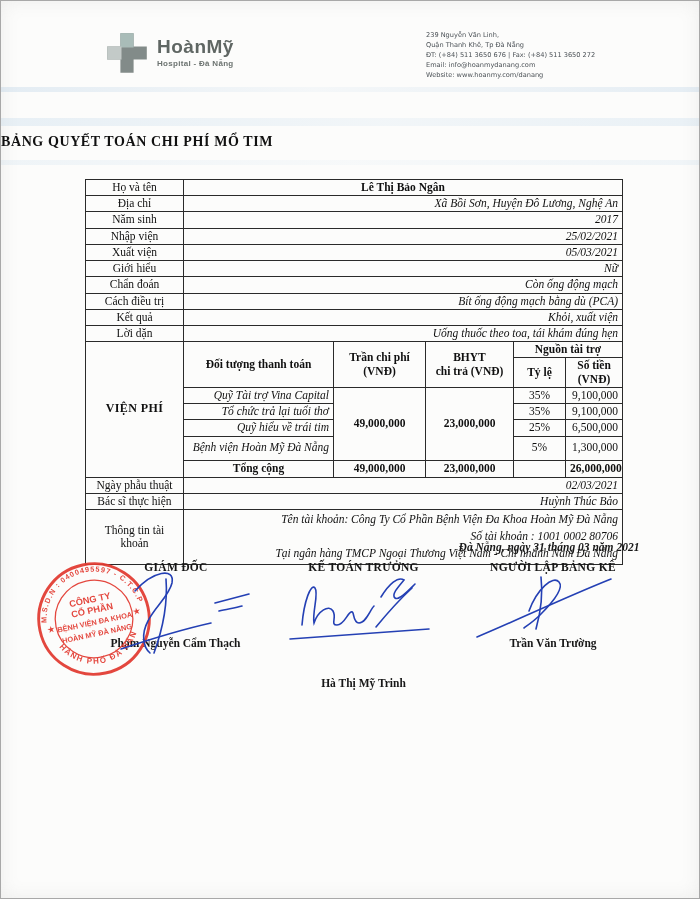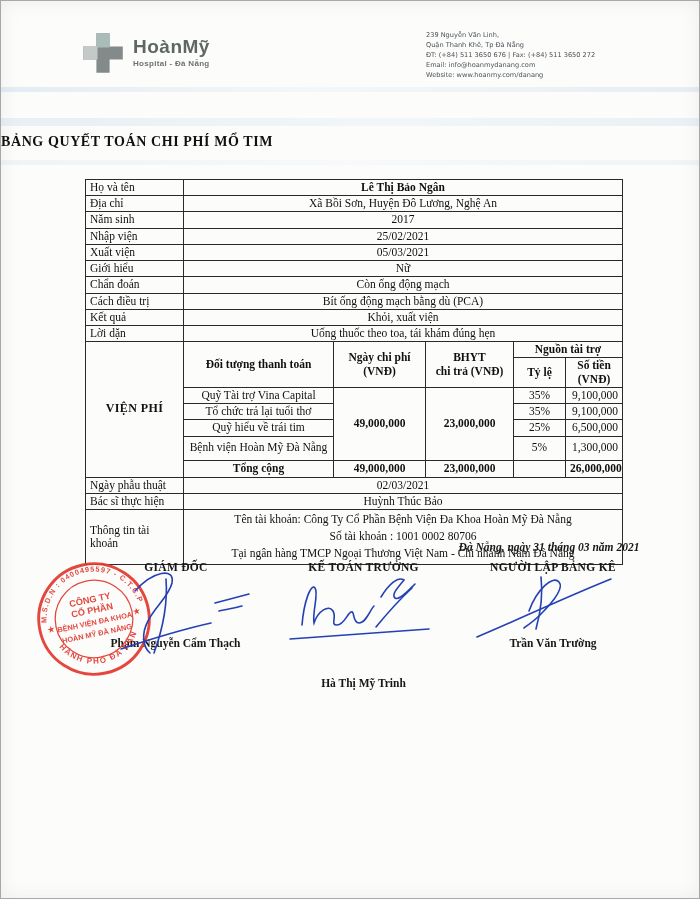--- a/index.html
+++ b/index.html
@@ -7,41 +7,41 @@
   .page {
     position:relative; width:700px; height:899px; margin:0 auto;
     background:#fcfcfb; overflow:hidden;
     border:1px solid #a8a8a8;
     box-shadow: inset 0 0 18px rgba(120,120,120,.12);
     font-family:"Liberation Serif", serif; color:#171717;
   }
   .streak { position:absolute; left:0; width:100%; pointer-events:none; }
 
   
-  .logo-wrap { position:absolute; left:80px; top:30px; display:flex; align-items:flex-start; }
+  .logo-wrap { position:absolute; left:104px; top:30px; display:flex; align-items:flex-start; }
   .logo-cross { width:44px; height:44px; }
   .logo-texts { margin-left:8px; padding-top:6px; font-family:"Liberation Sans", sans-serif; }
   .logo-name { font-size:19px; font-weight:bold; color:#5f6663; letter-spacing:.5px; line-height:1; }
   .logo-sub  { font-size:8px; font-weight:bold; color:#6c7370; margin-top:3px; letter-spacing:.3px; }
 
   .contact { position:absolute; left:425px; top:30px; width:240px;
     font-family:"DejaVu Sans", sans-serif; font-size:6.6px; color:#4b5156; line-height:1.5; }
   .contact .hname { font-size:7.1px; font-weight:bold; color:#3c4247; letter-spacing:.2px; }
 
   
   .doc-title { position:absolute; left:0; top:133px; width:660px; text-align:left;
     font-size:14px; font-weight:bold; letter-spacing:.6px; color:#111; }
 
   
   table.main { position:absolute; left:84px; top:178px; width:537px;
     border-collapse:collapse; table-layout:fixed;
     font-size:11.5px; line-height:1.15; color:#101010; }
   table.main td { border:1px solid #2a2a2a; padding:1px 4px; vertical-align:middle; overflow:hidden; }
-  td.lbl { text-align:left; }
-  td.val { text-align:center; padding-left:6px; }
+  td.lbl { text-align:center; }
+  td.val { text-align:right; padding-left:6px;font-style:italic; }
   td.c   { text-align:center; }
   td.r   { text-align:right; padding-right:5px; }
   td.b   { font-weight:bold; }
   td.pre { white-space:pre-line; }
   tr.h15 { height:15px; } tr.h14 { height:14px; } tr.h16 { height:16px; }
   tr.h17 { height:17px; } tr.h24 { height:24px; } tr.h26 { height:26px; }
   tr.h52 { height:52px; }
   td.section { font-weight:bold; font-size:12px; text-align:center; letter-spacing:.4px; }
   td.acct div { line-height:1.5; }
 
@@ -131,21 +131,21 @@
         <td class="val" colspan="5">Khỏi, xuất viện</td>
       </tr>
       <tr class="h15">
         <td class="lbl">Lời dặn</td>
         <td class="val" colspan="5">Uống thuốc theo toa, tái khám đúng hẹn</td>
       </tr>
 
       <tr class="h14">
         <td class="section" rowspan="7">VIỆN PHÍ</td>
         <td class="c b" rowspan="2">Đối tượng thanh toán</td>
-        <td class="c b pre" rowspan="2">Ngày chi phí
+        <td class="c b pre" rowspan="2">Trần chi phí
 (VNĐ)</td>
         <td class="c b pre" rowspan="2">BHYT
 chi trả (VNĐ)</td>
         <td class="c b" colspan="2">Nguồn tài trợ</td>
       </tr>
       <tr class="h26">
         <td class="c b">Tỷ lệ</td>
         <td class="c b pre">Số tiền
 (VNĐ)</td>
       </tr>

